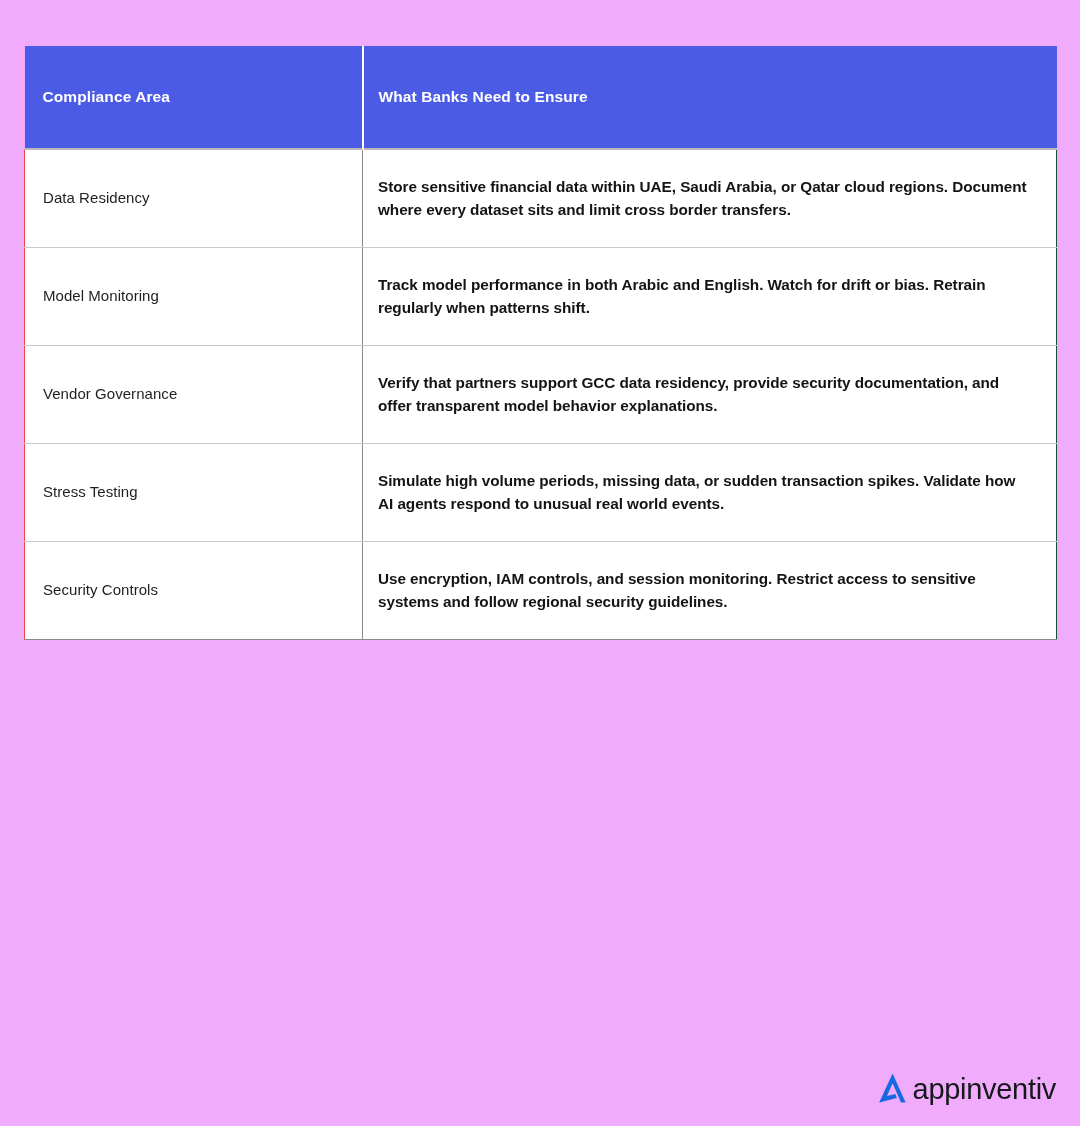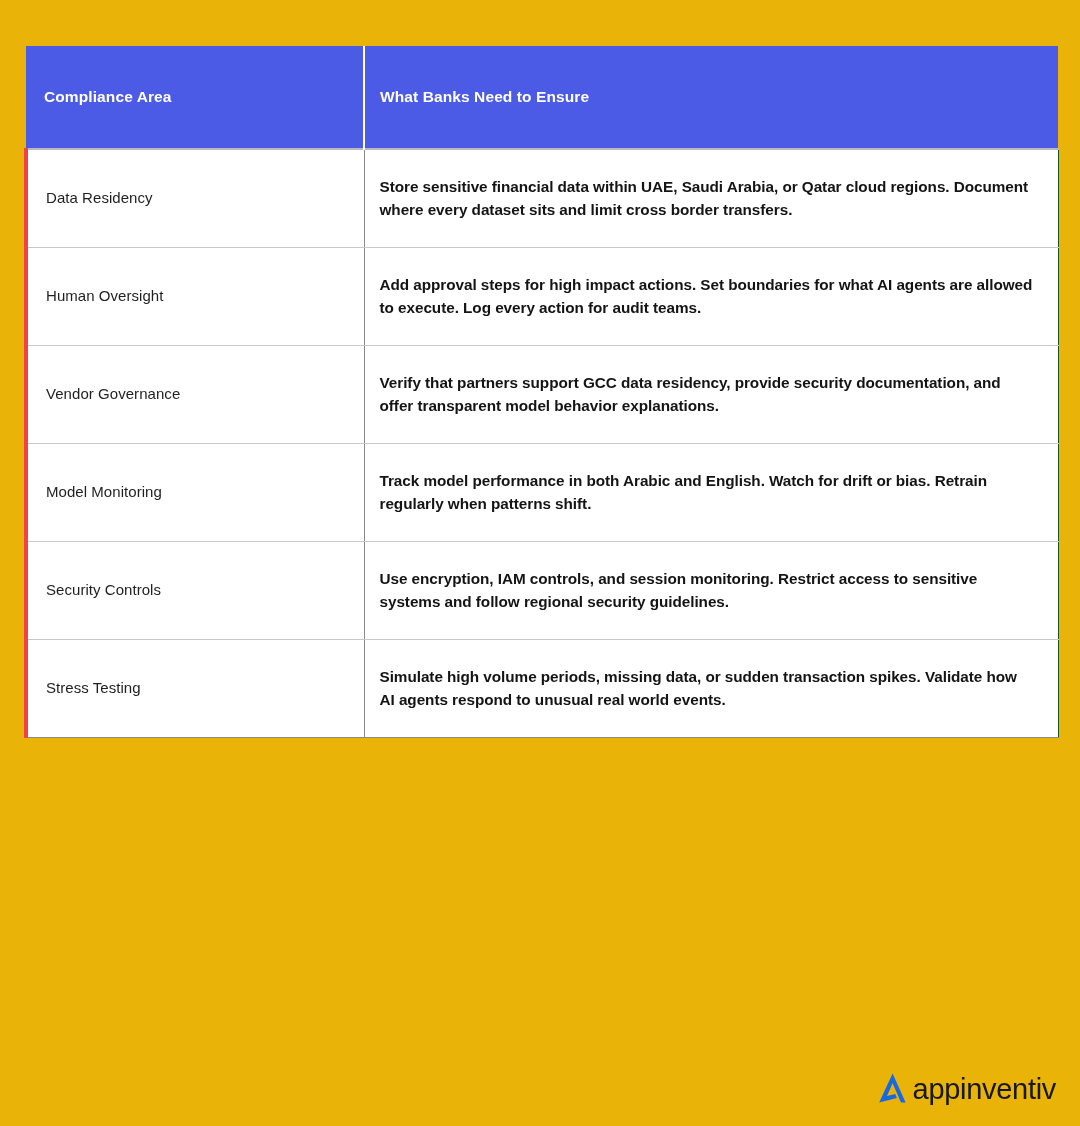--- a/index.html
+++ b/index.html
@@ -7,21 +7,21 @@
     width: 1080px;
     height: 1126px;
     background: #ffffff;
     font-family: "Liberation Sans", sans-serif;
     -webkit-font-smoothing: antialiased;
   }
   .page {
     position: relative;
     width: 1080px;
     height: 1126px;
-    background: #eab308;
+    background: #f0abfc;
     overflow: hidden;
   }
 
   
   .table-wrap {
     position: absolute;
     left: 24px;
     top: 46px;
     width: 1032px;
   }
@@ -58,21 +58,21 @@
     border: 1px solid #8c8c8c;
     border-top: 1px solid #c9c9c9;
     border-bottom: 1px solid #c9c9c9;
     vertical-align: middle;
     background: #ffffff;
   }
   tbody tr:last-child td { border-bottom: 1px solid #8a8a8a; }
   tbody tr:first-child td { border-top: none; }
 
   td.area-cell {
-    border-left: 4px solid #ef4444;
+    border-left: 1px solid #ef4444;
     border-right: 1px solid #8a8a8a;
     padding: 14px 14px 14px 18px;
     font-size: 15px;
     font-weight: 400;
     color: #1f1f1f;
     line-height: 1.45;
     letter-spacing: 0.05px;
   }
   td.ensure-cell {
     border-left: none;
@@ -126,38 +126,34 @@
           <th class="th-area">Compliance Area</th>
           <th class="th-ensure">What Banks Need to Ensure</th>
         </tr>
       </thead>
       <tbody>
         <tr class="r-tall">
           <td class="area-cell">Data Residency</td>
           <td class="ensure-cell">Store sensitive financial data within UAE, Saudi Arabia, or Qatar cloud regions. Document where every dataset sits and limit cross border transfers.</td>
         </tr>
         <tr class="r-mid">
-          <td class="area-cell">Human Oversight</td>
-          <td class="ensure-cell">Add approval steps for high impact actions. Set boundaries for what AI agents are allowed to execute. Log every action for audit teams.</td>
+          <td class="area-cell">Model Monitoring</td>
+          <td class="ensure-cell">Track model performance in both Arabic and English. Watch for drift or bias. Retrain regularly when patterns shift.</td>
         </tr>
         <tr class="r-mid">
           <td class="area-cell">Vendor Governance</td>
           <td class="ensure-cell">Verify that partners support GCC data residency, provide security documentation, and offer transparent model behavior explanations.</td>
         </tr>
         <tr class="r-mid">
-          <td class="area-cell">Model Monitoring</td>
-          <td class="ensure-cell">Track model performance in both Arabic and English. Watch for drift or bias. Retrain regularly when patterns shift.</td>
+          <td class="area-cell">Stress Testing</td>
+          <td class="ensure-cell">Simulate high volume periods, missing data, or sudden transaction spikes. Validate how AI agents respond to unusual real world events.</td>
         </tr>
         <tr class="r-mid">
           <td class="area-cell">Security Controls</td>
           <td class="ensure-cell">Use encryption, IAM controls, and session monitoring. Restrict access to sensitive systems and follow regional security guidelines.</td>
-        </tr>
-        <tr class="r-mid">
-          <td class="area-cell">Stress Testing</td>
-          <td class="ensure-cell">Simulate high volume periods, missing data, or sudden transaction spikes. Validate how AI agents respond to unusual real world events.</td>
         </tr>
       </tbody>
     </table>
   </div>
 
   <div class="logo">
     <span class="logo-mark-wrap">
       <svg class="logo-mark" viewBox="0 0 34 32" xmlns="http://www.w3.org/2000/svg" aria-hidden="true">
         <path d="M16.6 1.6 L29.6 30.4 L25.0 30.4 L16.6 11.2 L11.0 24.0 L19.3 22.1 L20.9 26.0 L3.2 30.4 Z" fill="#1668e3"></path>
       </svg>

